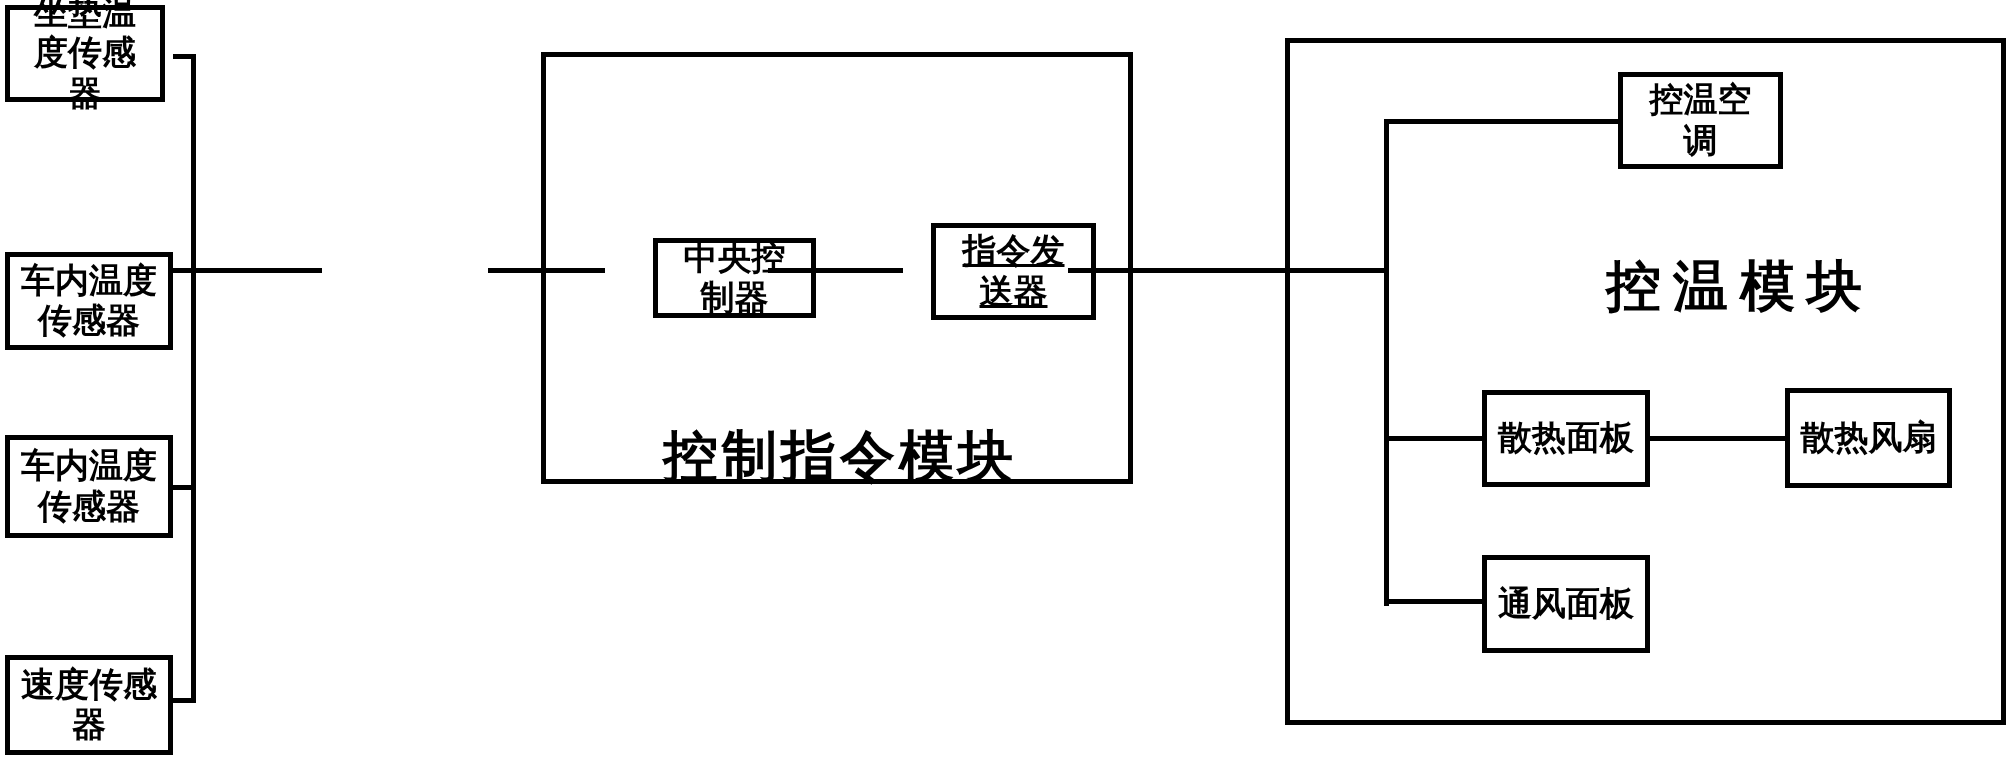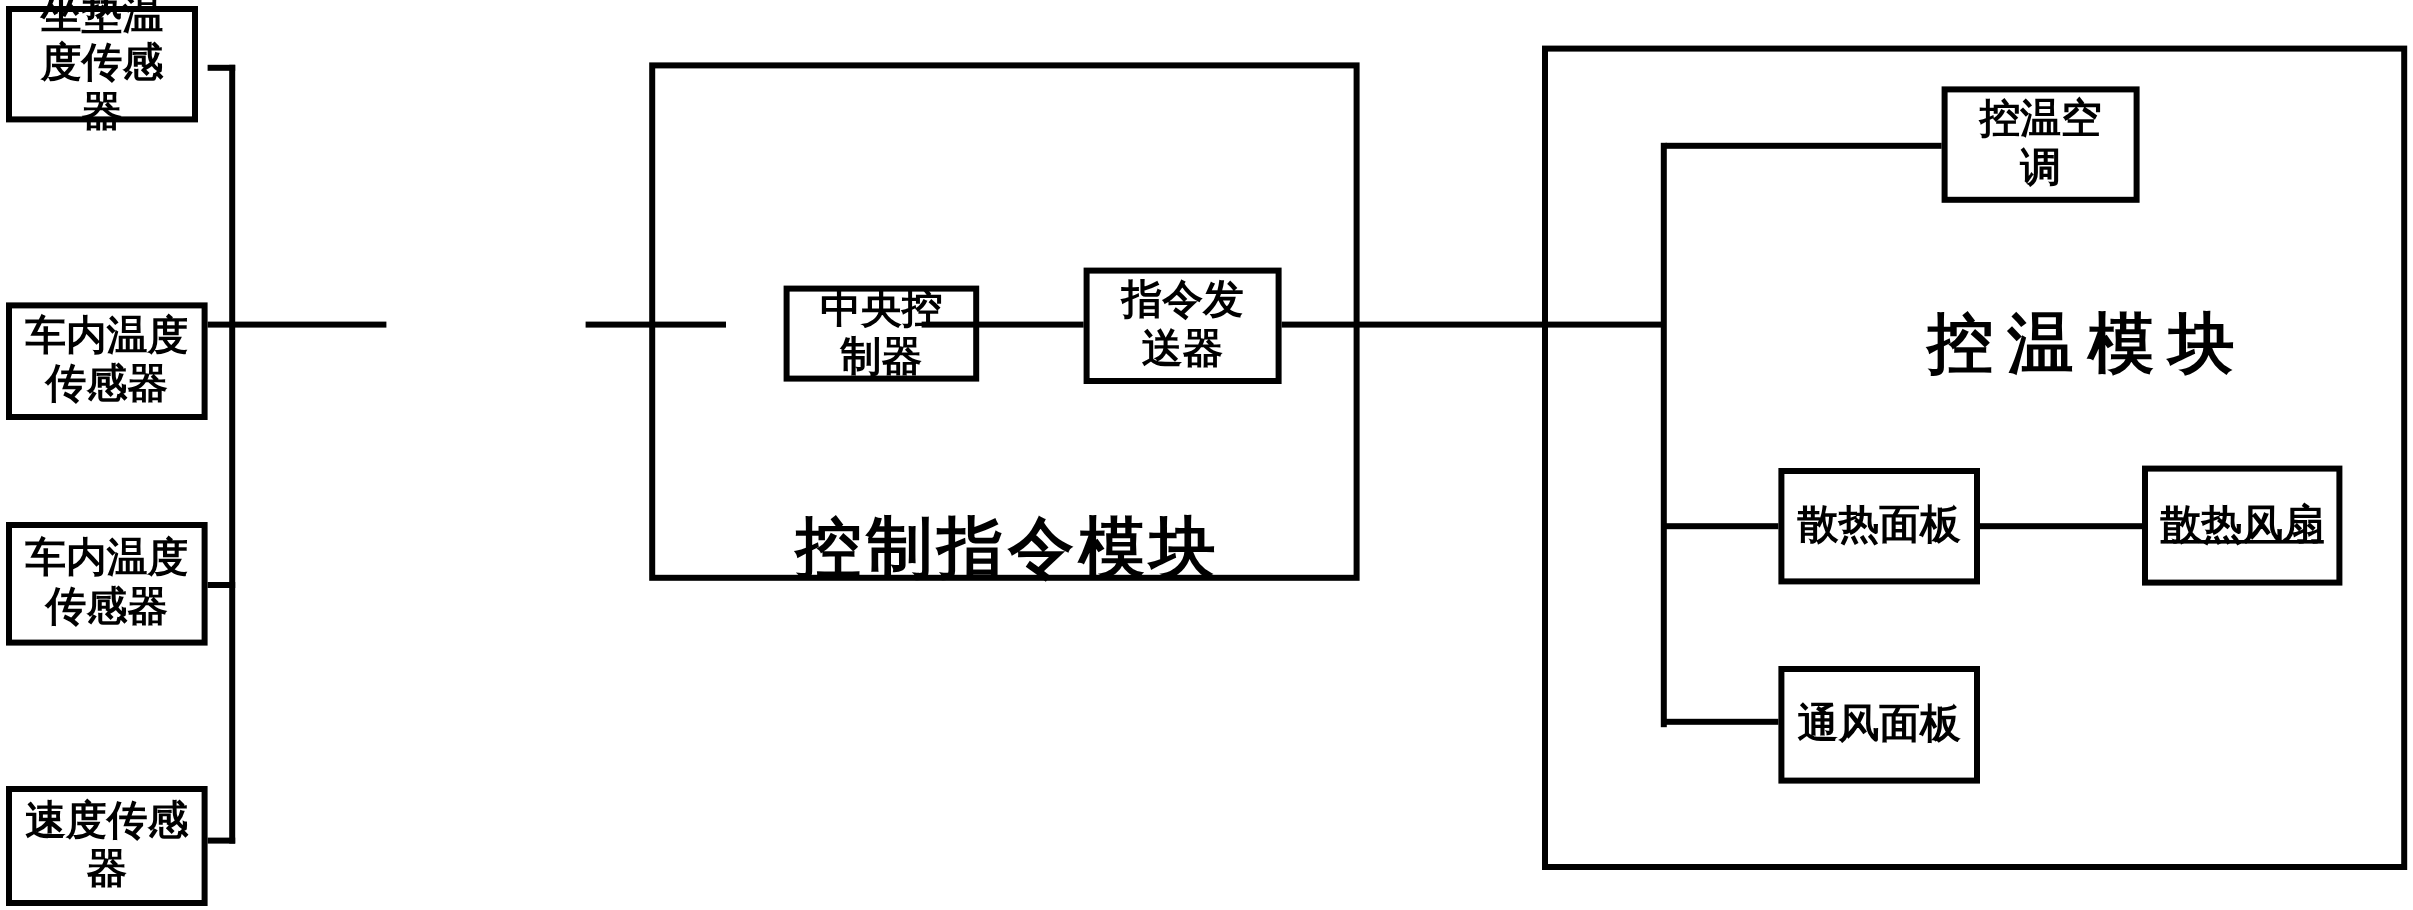--- a/index.html
+++ b/index.html
@@ -57,28 +57,28 @@
   #box-cabin    { left: 5px;   top: 222px; width: 168px; height: 98px; margin-top: 30px; }
   #box-outside  { left: 5px;   top: 435px; width: 168px; height: 103px; }
   #box-speed    { left: 5px;   top: 655px; width: 168px; height: 100px; }
 
   
   #box-transceiver { left: 322px; top: 223px; width: 166px; height: 97px; }
 
   
   #box-command-module { left: 541px; top: 52px; width: 592px; height: 432px; }
   #box-central     { left: 605px; top: 238px; width: 163px; height: 80px; margin-left: 48px; }
-  #box-transmitter { left: 903px; top: 223px; width: 165px; height: 97px; }
+  #box-transmitter { left: 931px; top: 223px; width: 165px; height: 97px; text-decoration: underline; }
   #label-command-module { left: 655px; top: 377px; width: 370px; margin-top: 43px; }
 
   
   #box-temp-module { left: 1285px; top: 38px; width: 721px; height: 687px; }
   #box-ac        { left: 1618px; top: 72px;  width: 165px; height: 97px; }
   #box-heatpanel { left: 1482px; top: 390px; width: 168px; height: 97px; }
-  #box-heatfan   { left: 1785px; top: 388px; width: 167px; height: 100px; text-decoration: underline; }
+  #box-heatfan   { left: 1785px; top: 388px; width: 167px; height: 100px; }
   #box-ventpanel { left: 1482px; top: 555px; width: 168px; height: 98px; }
   #label-temp-module { left: 1558px; top: 250px; width: 364px; letter-spacing: 12px; }
 
   
   #wire-seat-bus      { left: 173px; top: 54px;  width: 23px; }
   #wire-cabin-bus     { left: 173px; top: 268px; width: 149px; }
   #wire-outside-bus   { left: 173px; top: 485px; width: 23px; }
   #wire-speed-bus     { left: 173px; top: 698px; width: 23px; }
   #wire-bus-vertical  { left: 191px; top: 54px;  height: 649px; }
   #wire-transceiver-central   { left: 488px;  top: 268px; width: 117px; }

